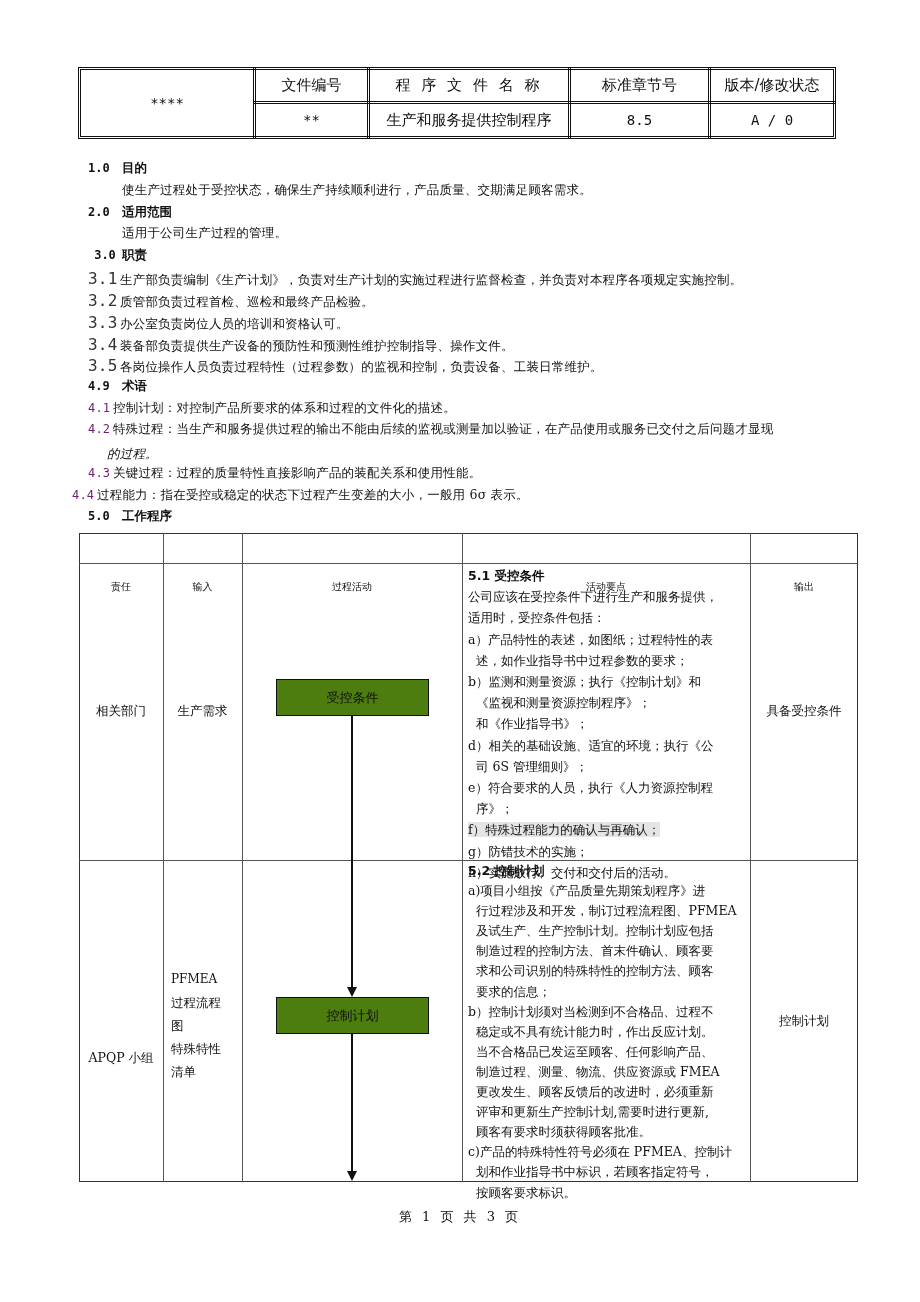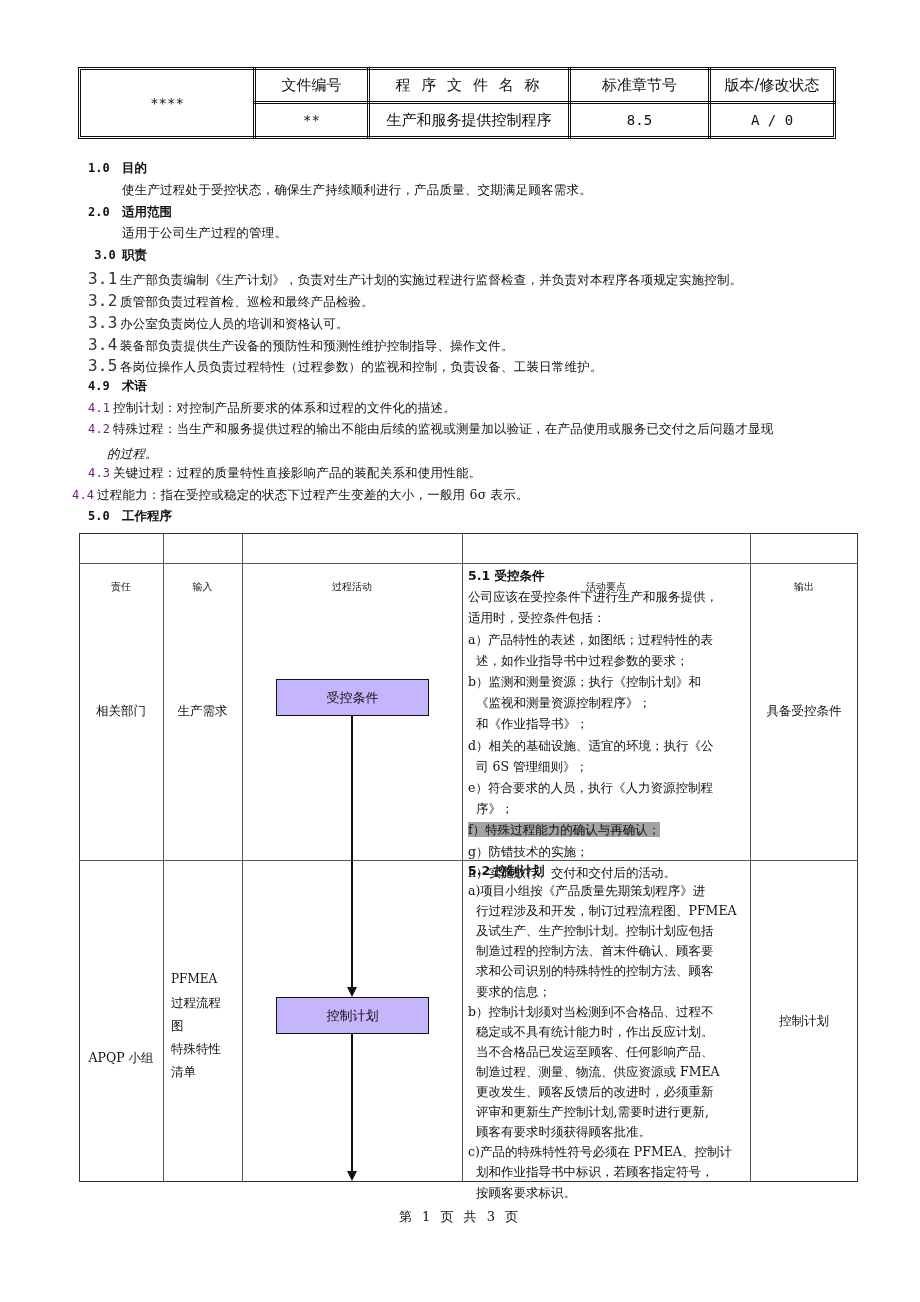--- a/index.html
+++ b/index.html
@@ -24,30 +24,30 @@
 
   
   .ft { position:absolute; left:79px; top:533px; width:779px; height:649px;
         border:1px solid #333; box-sizing:border-box; }
   .vl { position:absolute; width:0; border-left:1px solid #555; }
   .hl { position:absolute; height:0; border-top:1px solid #555; }
   .th { position:absolute; top:544px; height:30px; display:flex; align-items:center;
         justify-content:center; font-size:10px;margin-top:28px; }
   .cellc { position:absolute; display:flex; align-items:center; justify-content:center;
            font-size:12.5px; text-align:center; }
-  .box { position:absolute; border:1px solid #111; background:#c4b5fd; box-sizing:border-box;
+  .box { position:absolute; border:1px solid #111; background:#4d7c0f; box-sizing:border-box;
          display:flex; align-items:center; justify-content:center; font-size:13px; }
   .vline { position:absolute; width:0; border-left:2px solid #111; }
   .arrowhead { position:absolute; width:0; height:0; border-left:5px solid transparent;
                border-right:5px solid transparent; border-top:10px solid #111; }
 
   .pts { position:absolute; left:468px; width:282px; font-size:12.5px; line-height:21.2px; }
   .pts .ptitle { font-family:"DejaVu Sans","Liberation Sans",sans-serif; font-weight:bold; font-size:12.5px; }
   .pts .ind { padding-left:8px; }
-  .hl-yellow { background:#a3a3a3; }
+  .hl-yellow { background:#e5e5e5; }
 
   .input-list { position:absolute; left:171px; top:968px; font-size:12.5px; line-height:23px; }
   .footer { position:absolute; top:1208px; left:0; width:920px; text-align:center; font-size:13px; letter-spacing:3px; }
 </style>
 </head>
 <body>
 
 <div class="hdr"></div>
 <div class="hcell mono" style="left:78px; top:67px; width:178px; height:72px;">
   <span>****</span>

